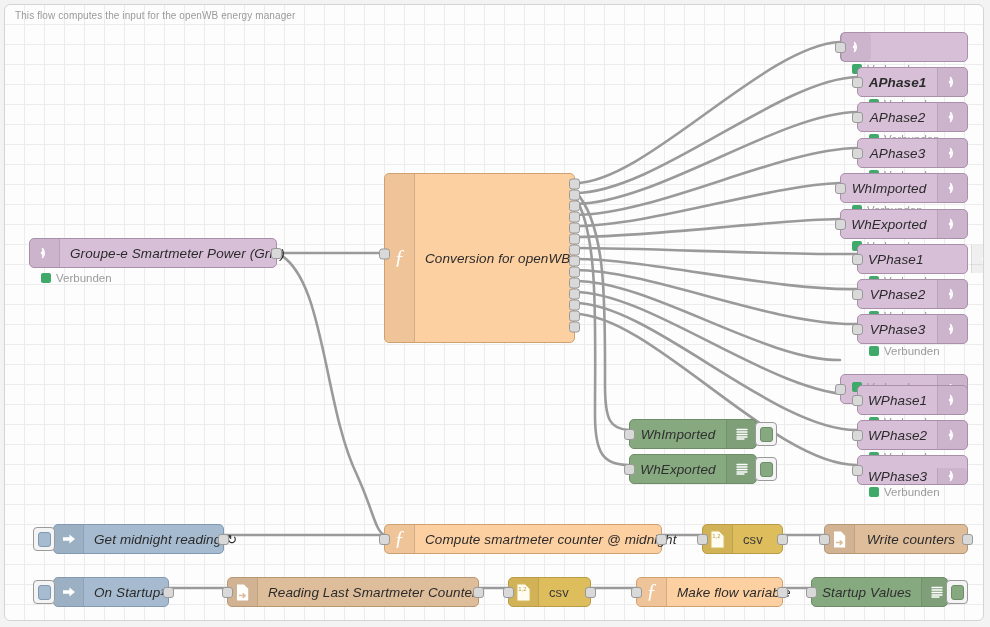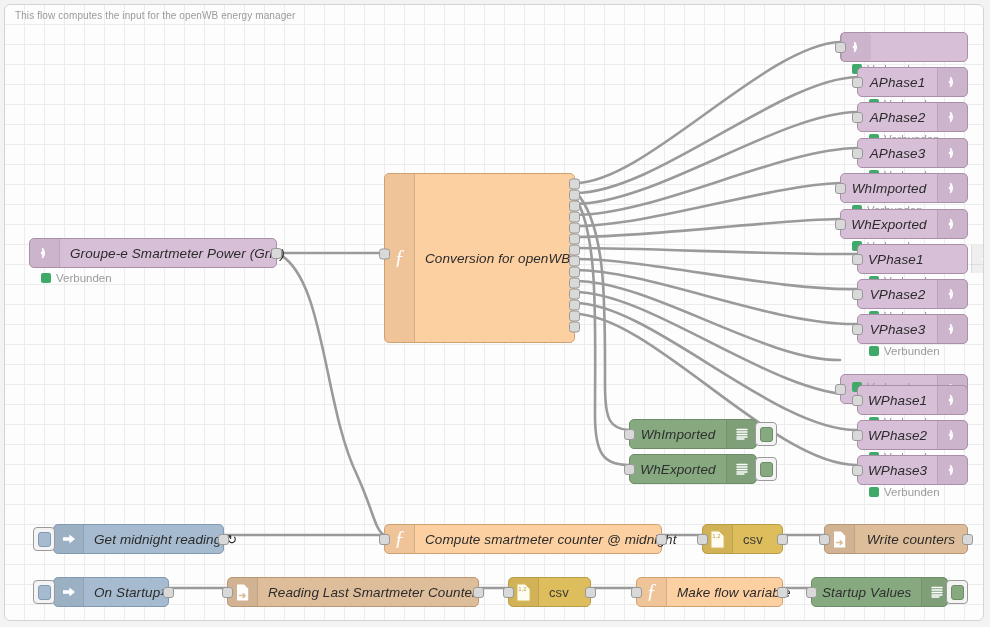--- a/index.html
+++ b/index.html
@@ -293,21 +293,21 @@
                 <path d="M5.5 5.8 A4.2 4.2 0 0 1 5.5 10.2"></path>
               </g>
               <circle cx="5" cy="8" r="1.3" fill="#ffffff"></circle>
             </svg>
           </div>
         </div>
         <div class="status" style="left: 847px; top: 58px;">
           <span class="dot"></span>
           <span>Verbunden</span>
         </div>
-        <div class="node n-mqtt" style="left: 852px; top: 62px; width: 111px;">
+        <div class="node n-mqtt" style="left: 852px; top: 62px; width: 111px; font-weight: bold;">
           <div class="port in"></div>
           <div class="label">APhase1</div>
           <div class="icon-box r">
             <svg class="gly" width="16" height="16" viewBox="0 0 16 16">
               <g fill="none" stroke="#ffffff" stroke-width="1.5" stroke-linecap="round">
                 <path d="M5.5 3.5 A6.5 6.5 0 0 1 5.5 12.5"></path>
                 <path d="M5.5 5.8 A4.2 4.2 0 0 1 5.5 10.2"></path>
               </g>
               <circle cx="5" cy="8" r="1.3" fill="#ffffff"></circle>
             </svg>
@@ -480,21 +480,21 @@
                 <path d="M5.5 5.8 A4.2 4.2 0 0 1 5.5 10.2"></path>
               </g>
               <circle cx="5" cy="8" r="1.3" fill="#ffffff"></circle>
             </svg>
           </div>
         </div>
         <div class="status" style="left: 864px; top: 446px;">
           <span class="dot"></span>
           <span>Verbunden</span>
         </div>
-        <div class="node n-mqtt" style="left: 852px; top: 450px; width: 111px;">
+        <div class="node n-mqtt" style="left: 852px; top: 450px; width: 111px; align-items: flex-end;">
           <div class="port in"></div>
           <div class="label">WPhase3</div>
           <div class="icon-box r">
             <svg class="gly" width="16" height="16" viewBox="0 0 16 16">
               <g fill="none" stroke="#ffffff" stroke-width="1.5" stroke-linecap="round">
                 <path d="M5.5 3.5 A6.5 6.5 0 0 1 5.5 12.5"></path>
                 <path d="M5.5 5.8 A4.2 4.2 0 0 1 5.5 10.2"></path>
               </g>
               <circle cx="5" cy="8" r="1.3" fill="#ffffff"></circle>
             </svg>

